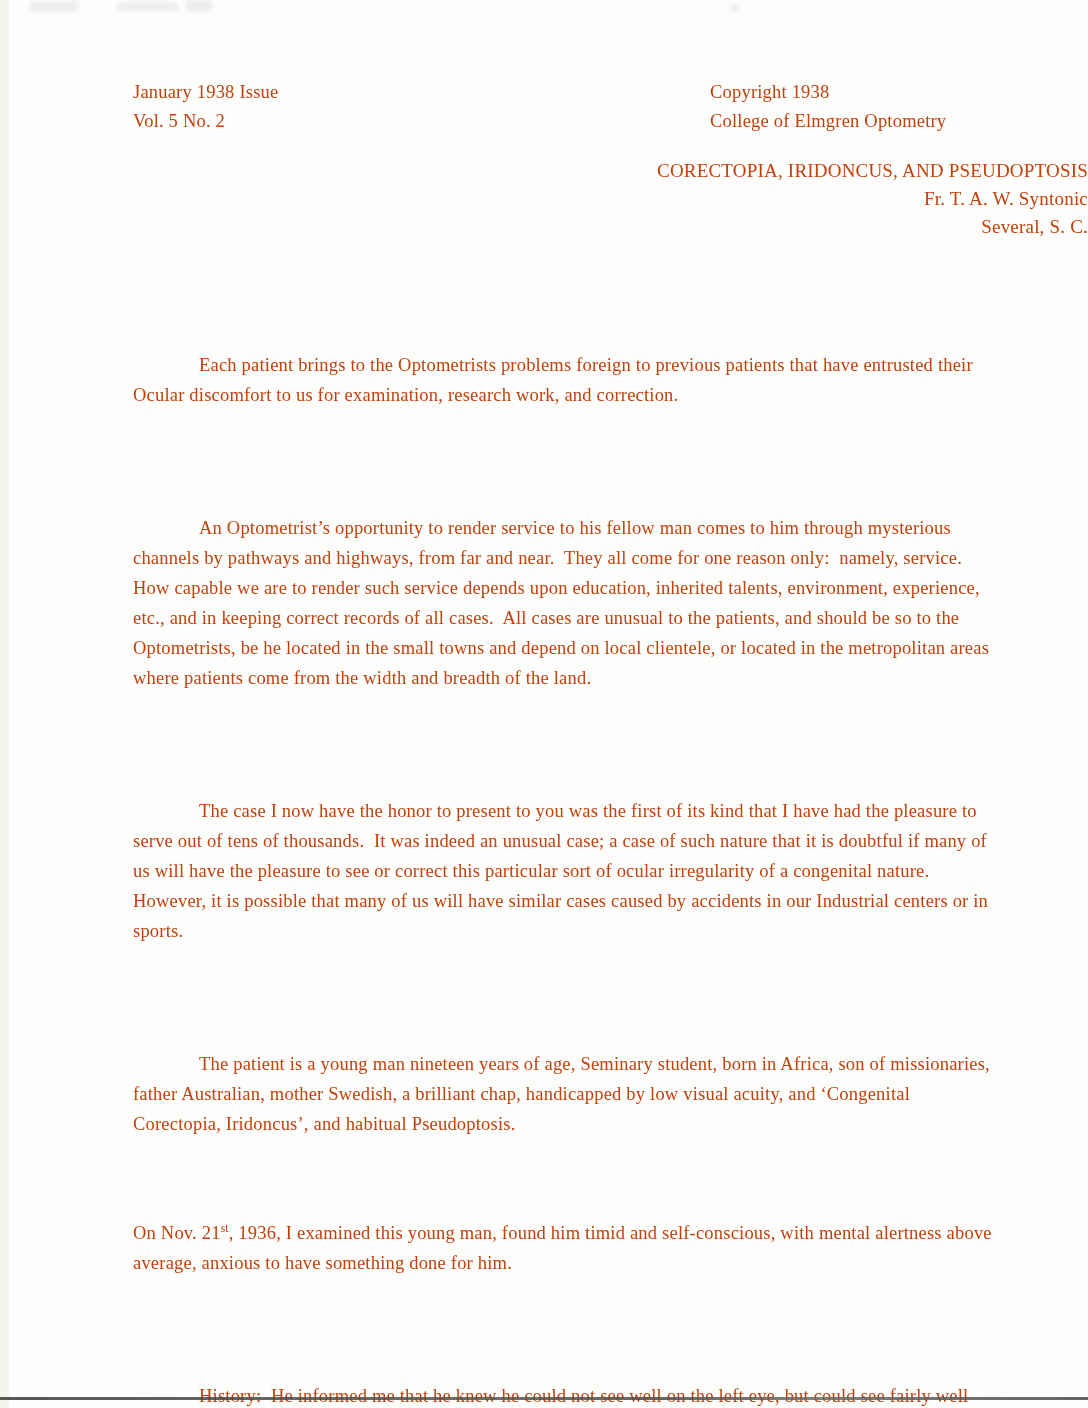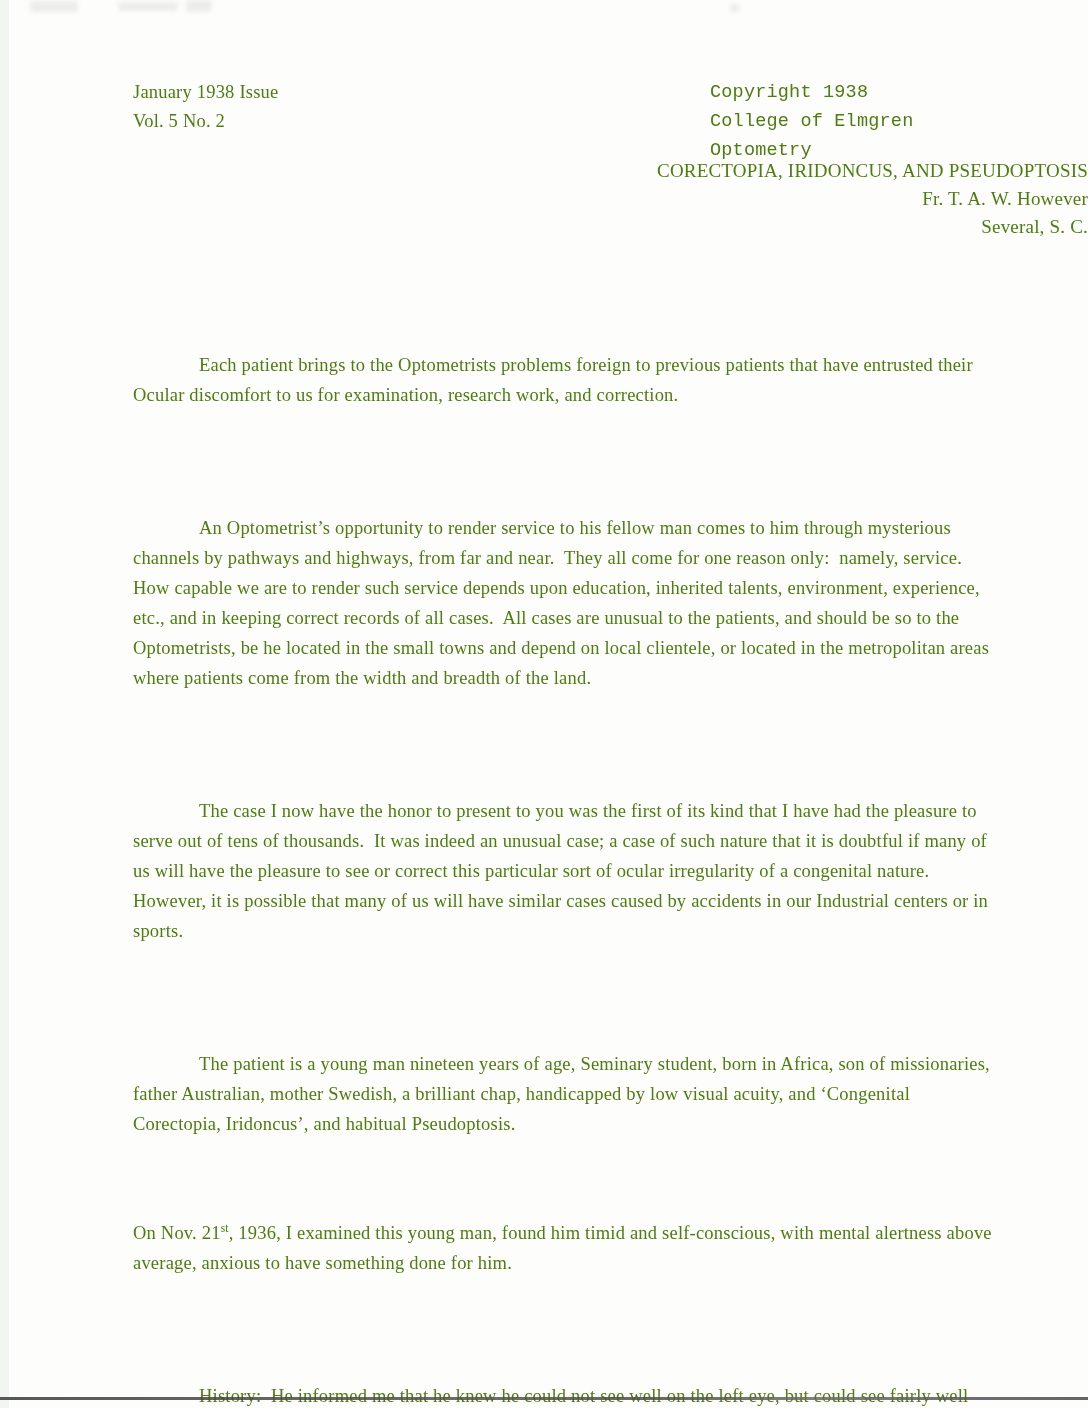--- a/index.html
+++ b/index.html
@@ -6,21 +6,21 @@
     margin: 0;
     padding: 0;
     background: #ffffff;
   }
   .page {
     position: relative;
     width: 1088px;
     height: 1408px;
     background: #fdfdfc;
     font-family: "Liberation Serif", "DejaVu Serif", serif;
-    color: #4d7c0f;
+    color: #c2410c;
     overflow: hidden;
   }
   
   .edge-strip {
     position: absolute;
     left: 0; top: 0; bottom: 0;
     width: 9px;
     background: #f3f5f0;
   }
   
@@ -52,21 +52,20 @@
     left: 133px;
     width: 860px;
     font-size: 18.5px;
     line-height: 29px;
     letter-spacing: 0.2px;
   }
   .masthead-right {
     position: absolute;
     left: 577px;
     top: 0;
-    font-family: Liberation Mono, monospace;
   }
   .title-block {
     position: absolute;
     top: 157px;
     left: 0;
     width: 100%;
     text-align: right;
     font-size: 19px;
     line-height: 28px;
     letter-spacing: 0.2px;
@@ -111,21 +110,21 @@
       <div>Vol. 5 No. 2</div>
     </div>
     <div class="masthead-right">
       <div>Copyright 1938</div>
       <div>College of Elmgren Optometry</div>
     </div>
   </header>
 
   <div class="title-block">
     <div>CORECTOPIA, IRIDONCUS, AND PSEUDOPTOSIS</div>
-    <div>Fr. T. A. W. However</div>
+    <div>Fr. T. A. W. Syntonic</div>
     <div>Several, S. C.</div>
   </div>
 
   <main class="body-text">
     <p class="indent">Each patient brings to the Optometrists problems foreign to previous patients that have entrusted their Ocular discomfort to us for examination, research work, and correction.</p>
     <p class="indent">An Optometrist’s opportunity to render service to his fellow man comes to him through mysterious channels by pathways and highways, from far and near.  They all come for one reason only:  namely, service.  How capable we are to render such service depends upon education, inherited talents, environment, experience, etc., and in keeping correct records of all cases.  All cases are unusual to the patients, and should be so to the Optometrists, be he located in the small towns and depend on local clientele, or located in the metropolitan areas where patients come from the width and breadth of the land.</p>
     <p class="indent">The case I now have the honor to present to you was the first of its kind that I have had the pleasure to serve out of tens of thousands.  It was indeed an unusual case; a case of such nature that it is doubtful if many of us will have the pleasure to see or correct this particular sort of ocular irregularity of a congenital nature.  However, it is possible that many of us will have similar cases caused by accidents in our Industrial centers or in sports.</p>
     <p class="indent">The patient is a young man nineteen years of age, Seminary student, born in Africa, son of missionaries, father Australian, mother Swedish, a brilliant chap, handicapped by low visual acuity, and ‘Congenital Corectopia, Iridoncus’, and habitual Pseudoptosis.</p>
     <p><span>On Nov. 21</span><sup>st</sup><span>, 1936, I examined this young man, found him timid and self-conscious, with mental alertness above average, anxious to have something done for him.</span></p>
     <p class="indent">History:  He informed me that he knew he could not see well on the left eye, but could see fairly well with the right eye by turning the head slightly.  Health good, tonsils out, slight malaria a few times, has been conscious all his life that he did not see like his boyhood playmates.  His eyes were examined in east Africa 10 years ago and spectacles prescribed which he used for a year without any degree of satisfaction.  A few years ago he was in a hospital in a California City where a nurse called the attending physician’s attention to the fact that the pupil of right eye was located down and out, oval in shape, and the lower 1/3 of the iris was jet black.  The young man informed them that he was born that way.  Several prominent practitioners in the city asked for permission to operate to see if the pupil could be moved up into the proper position and to remove the black “growth” on the iris.  Permission was not granted, so nothing was attempted along the line of surgery nor was anything done to correct any of his ocular irregularities.</p>

